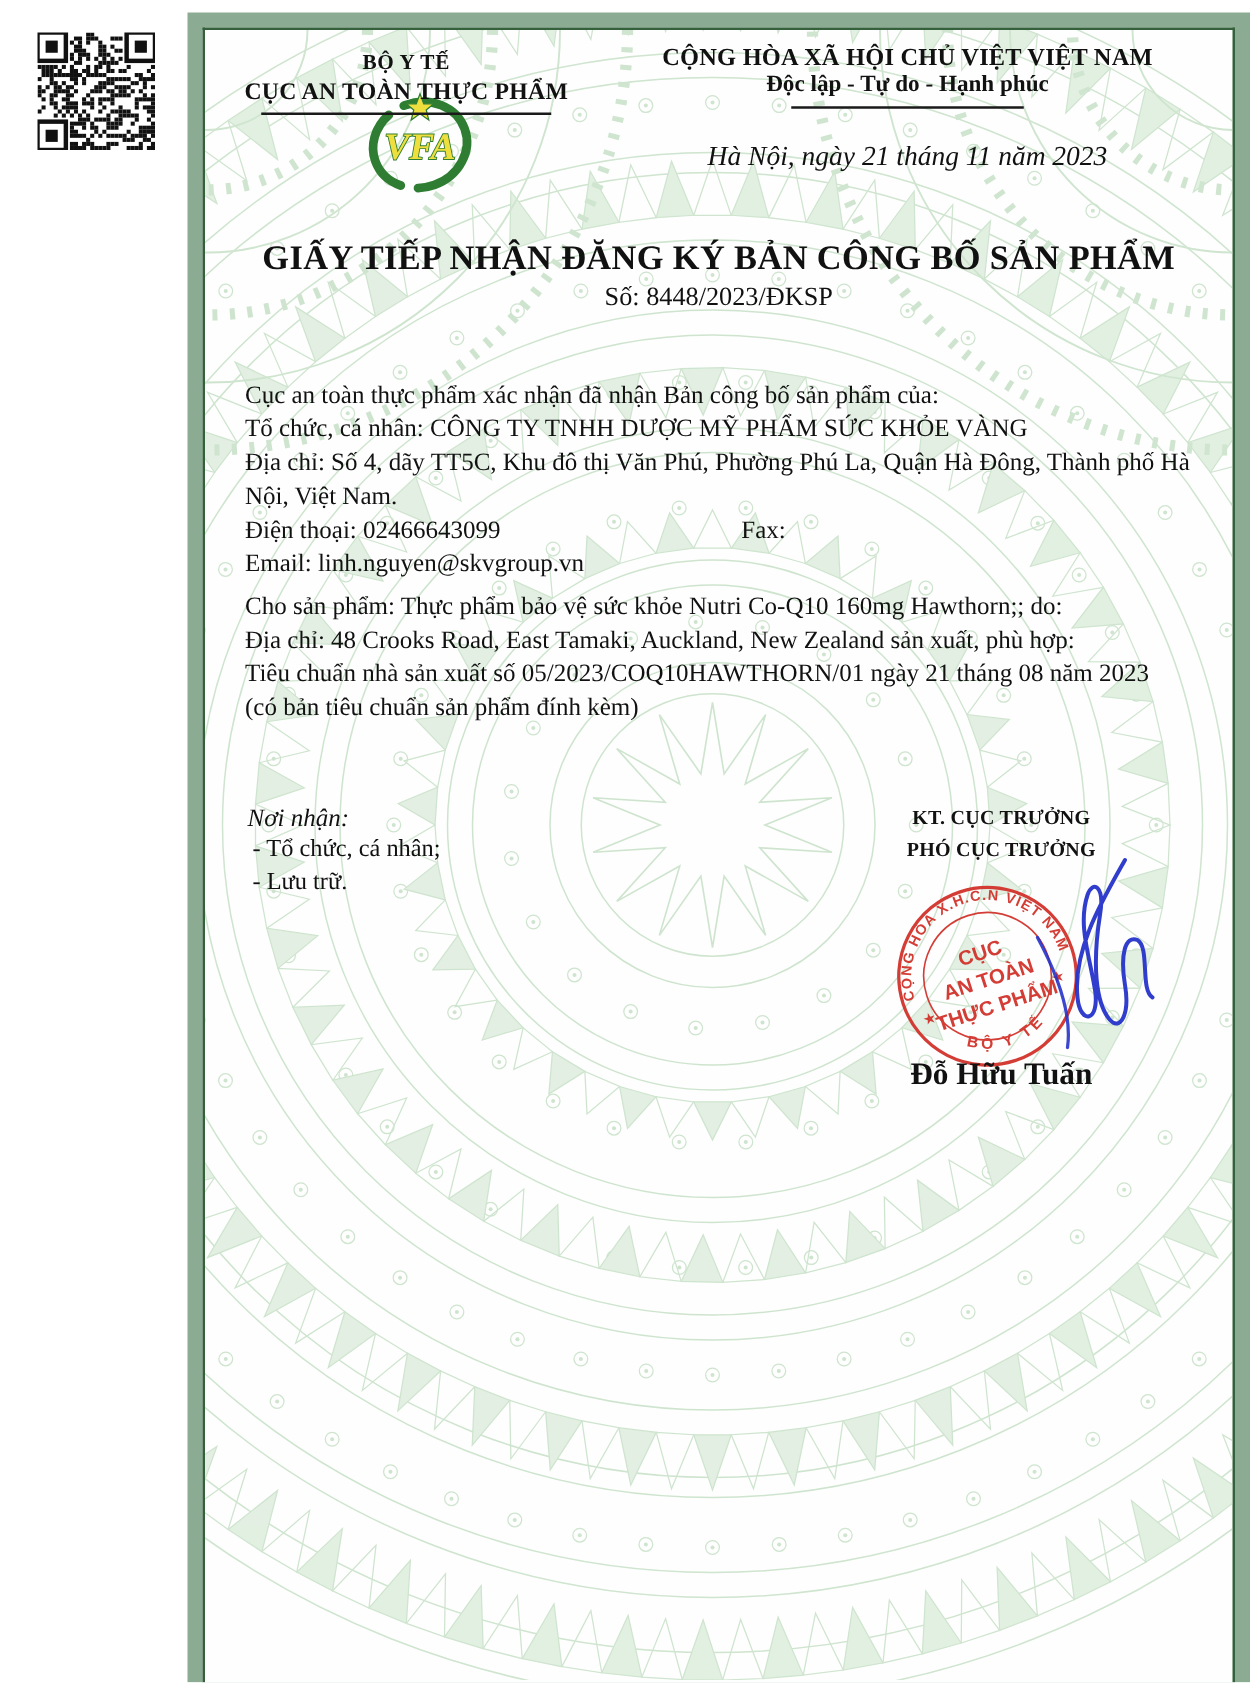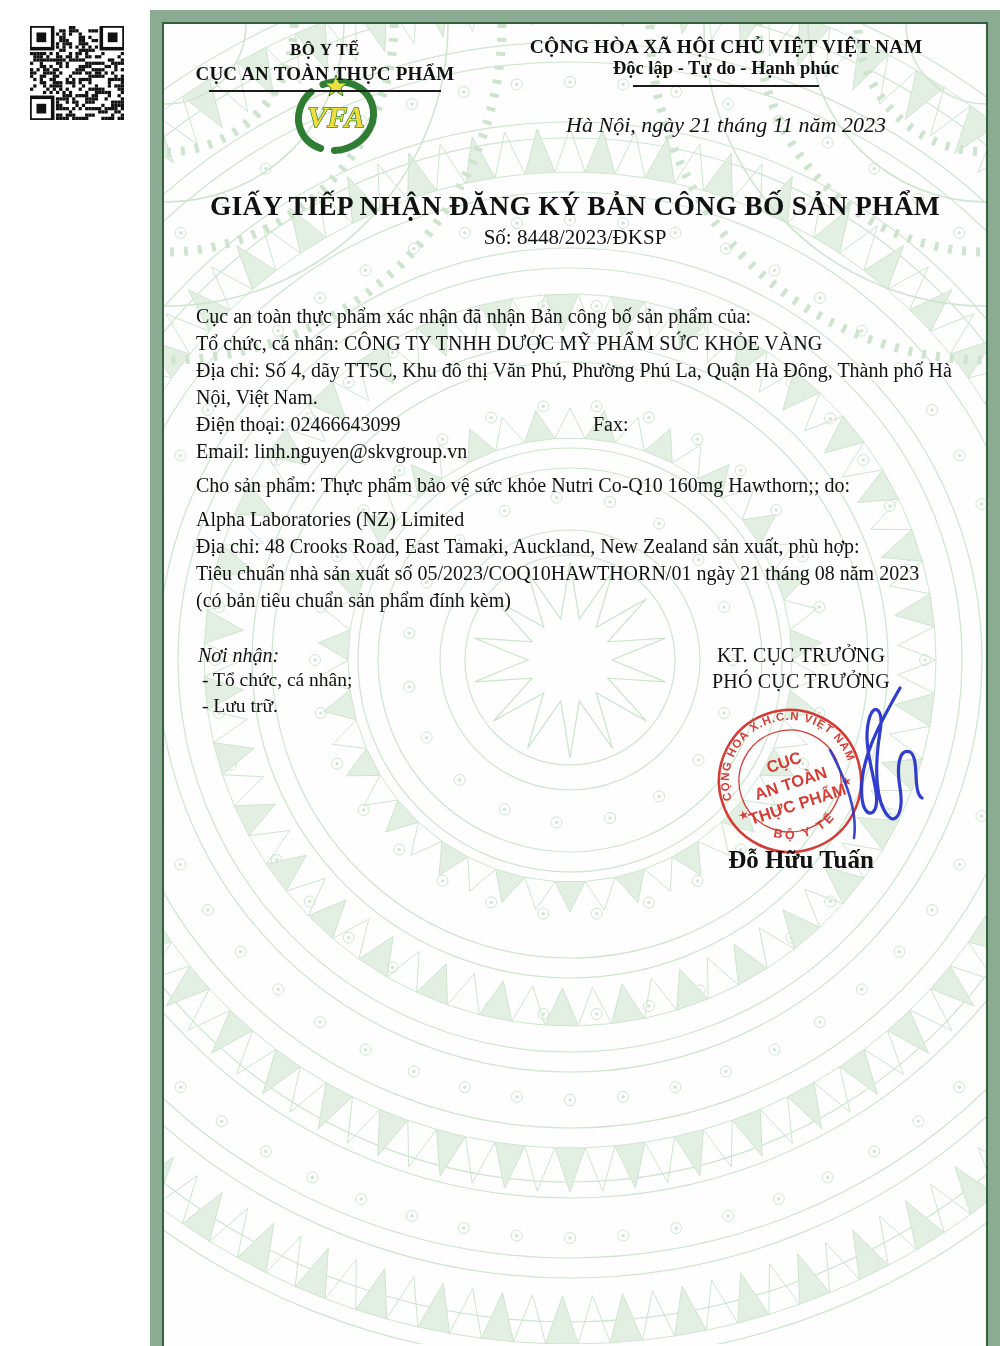--- a/index.html
+++ b/index.html
@@ -40,21 +40,21 @@
   .body-block p{margin:0;}
   .body-block .sp-top{margin-top:7px;}
   .line-pf{position:relative;}
   .fax{position:absolute;left:397px;top:0;}
 
   
   .footer-left{position:absolute;left:34px;top:620px;z-index:2;}
   .footer-left .nr{font-size:20px;font-weight:normal;font-style:italic;}
   .footer-left .it{font-size:19.5px;line-height:26px;margin-left:4px;}
   .footer-right{position:absolute;left:472px;top:618px;width:330px;text-align:center;z-index:2;}
-  .footer-right .t{font-size:20px;font-weight:normal;letter-spacing:.2px;line-height:26px;}
+  .footer-right .t{font-size:16px;font-weight:bold;letter-spacing:.2px;line-height:26px;}
   .signer-name{position:absolute;left:472px;top:822px;width:330px;text-align:center;
                font-size:25px;font-weight:bold;z-index:5;}
   .stamp{position:absolute;left:548px;top:679px;width:156px;height:156px;z-index:3;}
   .signature{position:absolute;left:636px;top:656px;width:140px;height:180px;z-index:4;}
 </style>
 </head>
 <body>
 
 <div class="page">
 
@@ -1218,21 +1218,20 @@
       <div class="body-block">
         <p>Cục an toàn thực phẩm xác nhận đã nhận Bản công bố sản phẩm của:</p>
         <p>Tổ chức, cá nhân: CÔNG TY TNHH DƯỢC MỸ PHẨM SỨC KHỎE VÀNG</p>
         <p>Địa chỉ: Số 4, dãy TT5C, Khu đô thị Văn Phú, Phường Phú La, Quận Hà Đông, Thành phố Hà Nội, Việt Nam.</p>
         <p class="line-pf">
           <span>Điện thoại: 02466643099</span>
           <span class="fax">Fax:</span>
         </p>
         <p>Email: linh.nguyen@skvgroup.vn</p>
         <p class="sp-top">Cho sản phẩm: Thực phẩm bảo vệ sức khỏe Nutri Co-Q10 160mg Hawthorn;; do:</p>
-        <p class="sp-top">Alpha Laboratories (NZ) Limited</p>
         <p>Địa chỉ: 48 Crooks Road, East Tamaki, Auckland, New Zealand sản xuất, phù hợp:</p>
         <p>Tiêu chuẩn nhà sản xuất số 05/2023/COQ10HAWTHORN/01 ngày 21 tháng 08 năm 2023</p>
         <p>(có bản tiêu chuẩn sản phẩm đính kèm)</p>
       </div>
 
       <div class="footer-left">
         <div class="nr">Nơi nhận:</div>
         <div class="it">- Tổ chức, cá nhân;</div>
         <div class="it">- Lưu trữ.</div>
       </div>

